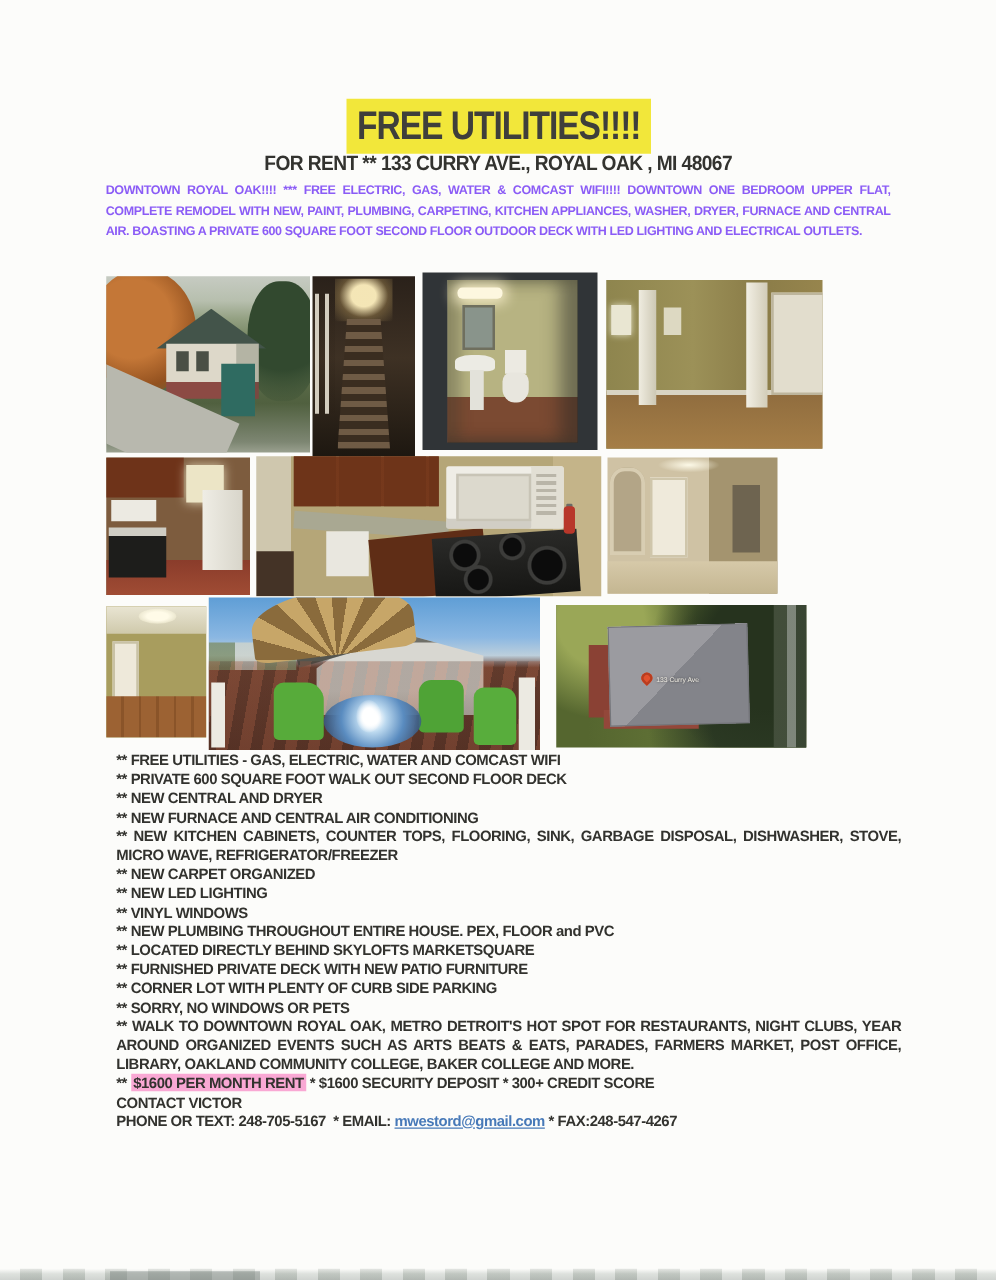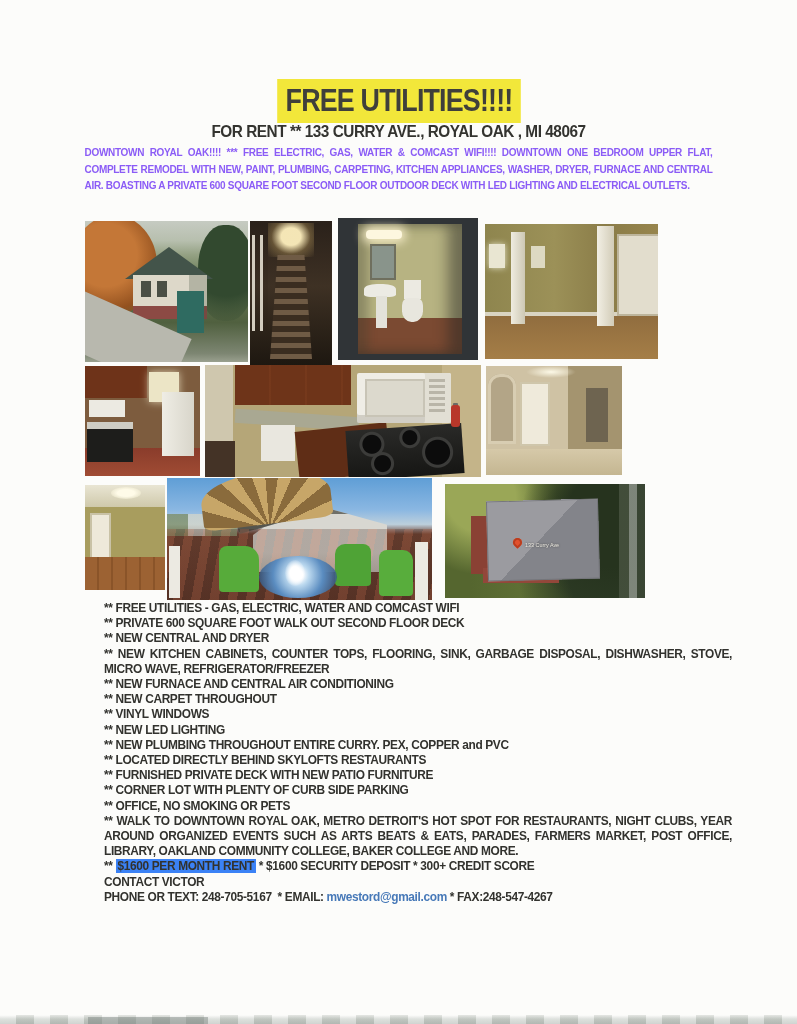--- a/index.html
+++ b/index.html
@@ -165,28 +165,28 @@
     box-shadow:inset 0 0 0 1px #74757a, inset 0 40px 0 -39px #b0b0b4;}
   .map-roof-red1{left:26px;top:32px;width:28px;height:58px;background:#8a4134;}
   .map-roof-red2{left:38px;top:84px;width:76px;height:15px;background:#93473a;}
   .map-road{right:0;top:0;width:26px;height:100%;
     background:linear-gradient(90deg,#47523f 0 40%,#8d948a 40% 70%,#3c4836 70% 100%);opacity:.85;}
   .map-pin{left:68px;top:54px;width:9px;height:9px;border-radius:50% 50% 50% 0;
     transform:rotate(-45deg);background:#e2512d;box-shadow:inset 0 0 0 2px #b93d1f;}
   .map-pin-label{left:80px;top:58px;color:#f2efe6;font-size:6px;font-weight:400;
     letter-spacing:0;text-shadow:0 0 2px #333;transform:scale(.9);transform-origin:left top;}
   
-  .details{position:absolute;left:104px;top:601px;width:628px;}
+  .details{position:absolute;left:93px;top:601px;width:628px;}
   .details p{
     margin:0;font-weight:700;font-size:11.9px;line-height:15.2px;
     letter-spacing:-.35px;color:#32322e;text-align:justify;white-space:normal;
   }
   .details p.keep{white-space:pre-wrap;text-align:left;}
-  .details mark{background:#3b82f6;color:#32322e;padding:0 2px;text-align:center;}
-  .email-link{color:#4779b8;font-weight:700;cursor:pointer;}
+  .details mark{background:#f9a8d4;color:#32322e;padding:0 2px;text-align:center;}
+  .email-link{color:#4779b8;font-weight:700;text-decoration:underline;cursor:pointer;}
   
   .scan-band{position:absolute;left:0;bottom:0;width:797px;height:9px;
     background:
       repeating-linear-gradient(90deg,rgba(255,255,255,.35) 0 16px,rgba(160,168,162,.25) 16px 34px),
       linear-gradient(180deg,rgba(200,205,200,.0) 0,#ccd1cb 45%,#b7bdb8 100%);}
   .scan-band-dark{position:absolute;left:88px;bottom:0;width:120px;height:7px;background:rgba(120,128,124,.45);}
 </style>
 </head>
 <body>
 
@@ -299,30 +299,30 @@
       <div class="map-pin-label">133 Curry Ave</div>
     </div>
 
   </div>
 
   <div class="details">
     <div>
         <p class="li">** FREE UTILITIES - GAS, ELECTRIC, WATER AND COMCAST WIFI</p>
         <p class="li">** PRIVATE 600 SQUARE FOOT WALK OUT SECOND FLOOR DECK</p>
         <p class="li">** NEW CENTRAL AND DRYER</p>
+        <p class="li">** NEW FURNACE AND CENTRAL AIR CONDITIONING</p>
         <p class="li">** NEW KITCHEN CABINETS, COUNTER TOPS, FLOORING, SINK, GARBAGE DISPOSAL, DISHWASHER, STOVE, MICRO WAVE, REFRIGERATOR/FREEZER</p>
-        <p class="li">** NEW FURNACE AND CENTRAL AIR CONDITIONING</p>
-        <p class="li">** NEW CARPET THROUGHOUT</p>
+        <p class="li">** NEW CARPET ORGANIZED</p>
+        <p class="li">** NEW LED LIGHTING</p>
         <p class="li">** VINYL WINDOWS</p>
-        <p class="li">** NEW LED LIGHTING</p>
-        <p class="li">** NEW PLUMBING THROUGHOUT ENTIRE CURRY. PEX, COPPER and PVC</p>
-        <p class="li">** LOCATED DIRECTLY BEHIND SKYLOFTS RESTAURANTS</p>
+        <p class="li">** NEW PLUMBING THROUGHOUT ENTIRE HOUSE. PEX, FLOOR and PVC</p>
+        <p class="li">** LOCATED DIRECTLY BEHIND SKYLOFTS MARKETSQUARE</p>
         <p class="li">** FURNISHED PRIVATE DECK WITH NEW PATIO FURNITURE</p>
         <p class="li">** CORNER LOT WITH PLENTY OF CURB SIDE PARKING</p>
-        <p class="li">** OFFICE, NO SMOKING OR PETS</p>
+        <p class="li">** SORRY, NO WINDOWS OR PETS</p>
         <p class="li">** WALK TO DOWNTOWN ROYAL OAK, METRO DETROIT'S HOT SPOT FOR RESTAURANTS, NIGHT CLUBS, YEAR AROUND ORGANIZED EVENTS SUCH AS ARTS BEATS &amp; EATS, PARADES, FARMERS MARKET, POST OFFICE, LIBRARY, OAKLAND COMMUNITY COLLEGE, BAKER COLLEGE AND MORE.</p>
       </div>
     <p class="keep"><span>** </span><mark>$1600 PER MONTH RENT</mark><span> * $1600 SECURITY DEPOSIT * 300+ CREDIT SCORE</span></p>
     <p class="keep">CONTACT VICTOR</p>
     <p class="keep"><span>PHONE OR TEXT: 248-705-5167  * EMAIL: </span><a class="email-link">mwestord@gmail.com</a><span> * FAX:248-547-4267</span></p>
   </div>
 
   <div class="scan-band"></div>
   <div class="scan-band-dark"></div>
 

